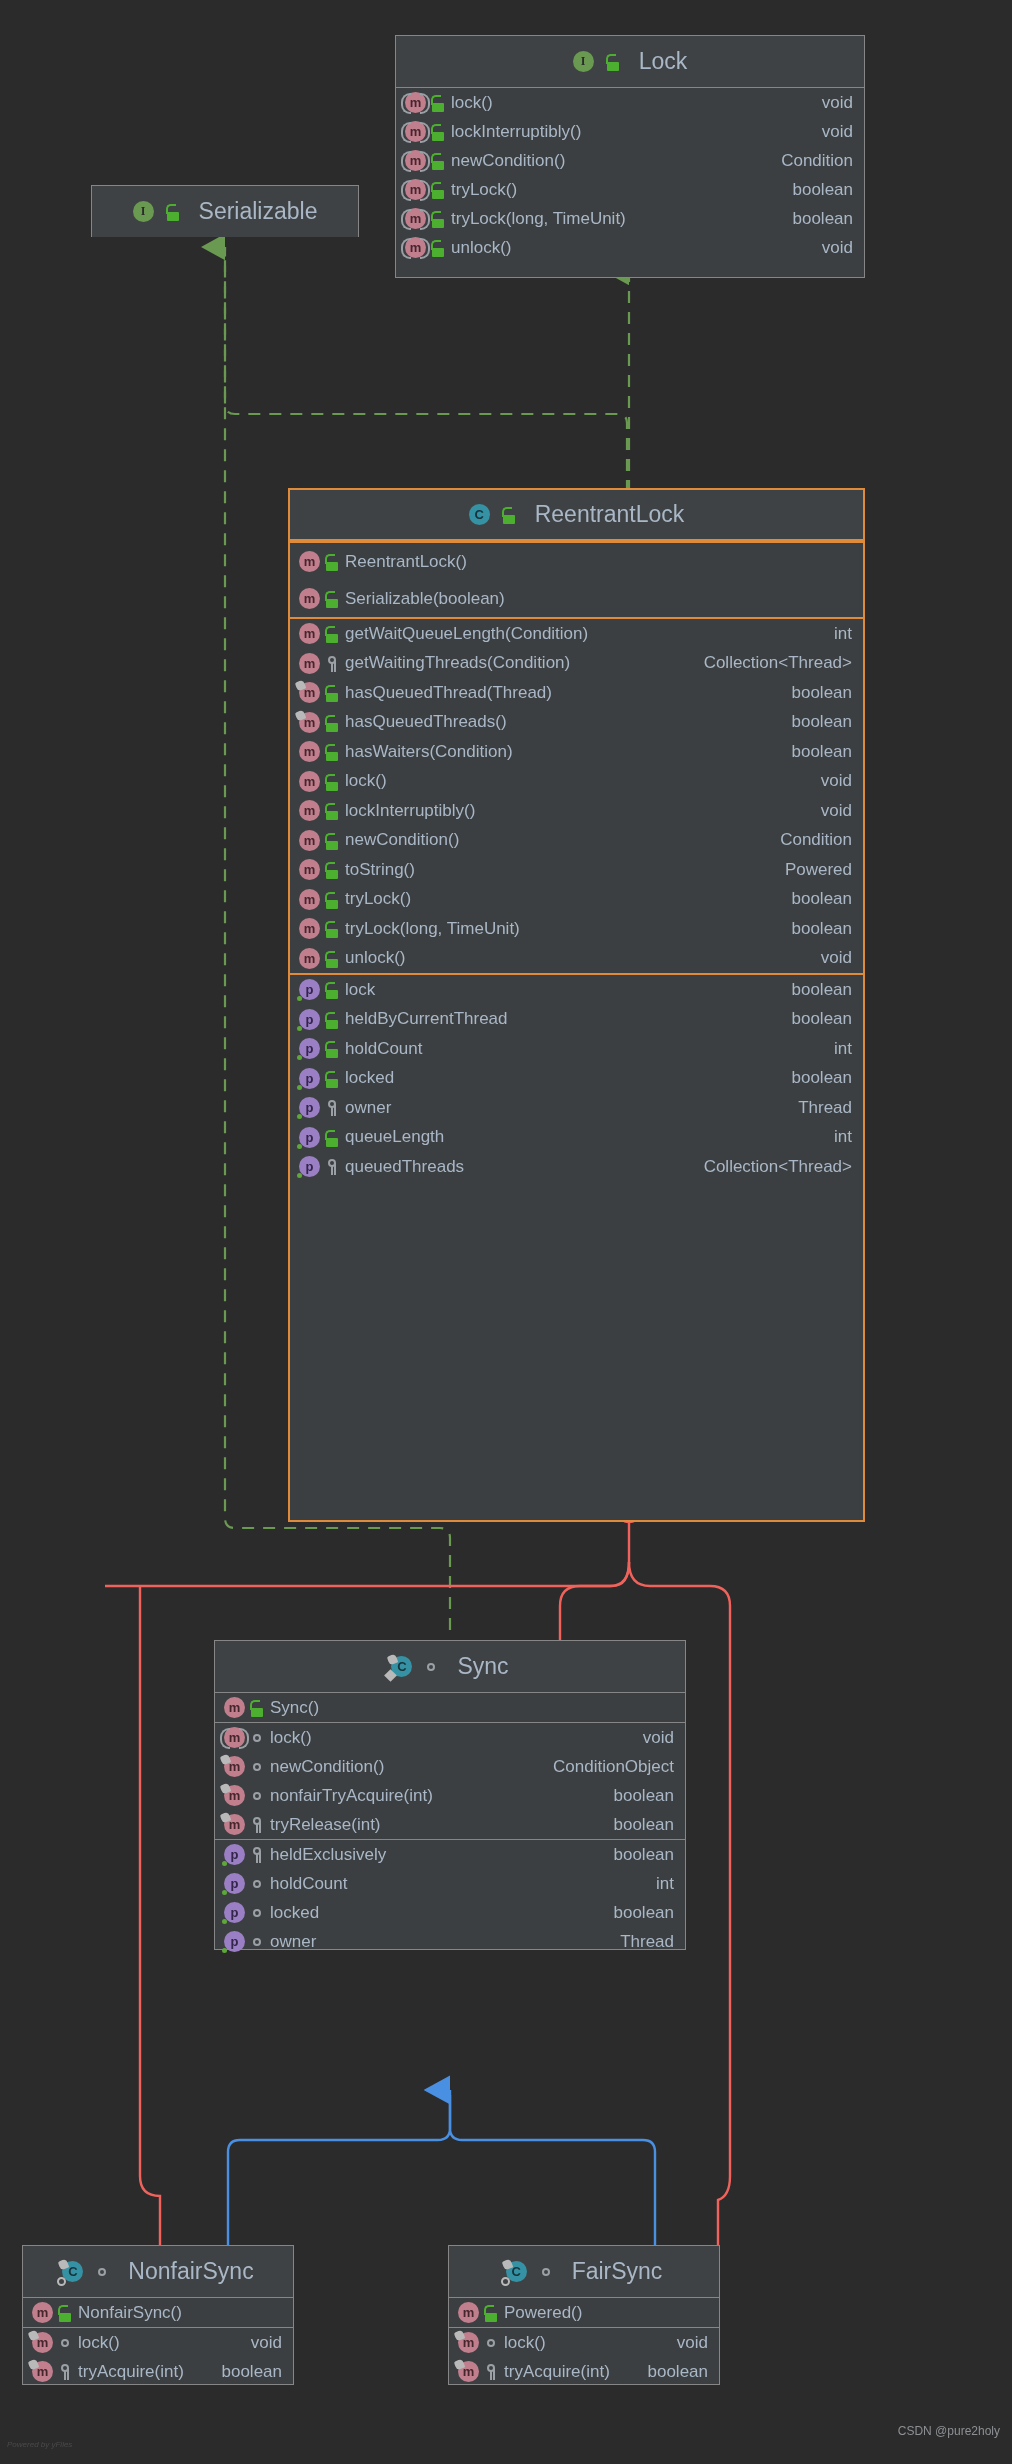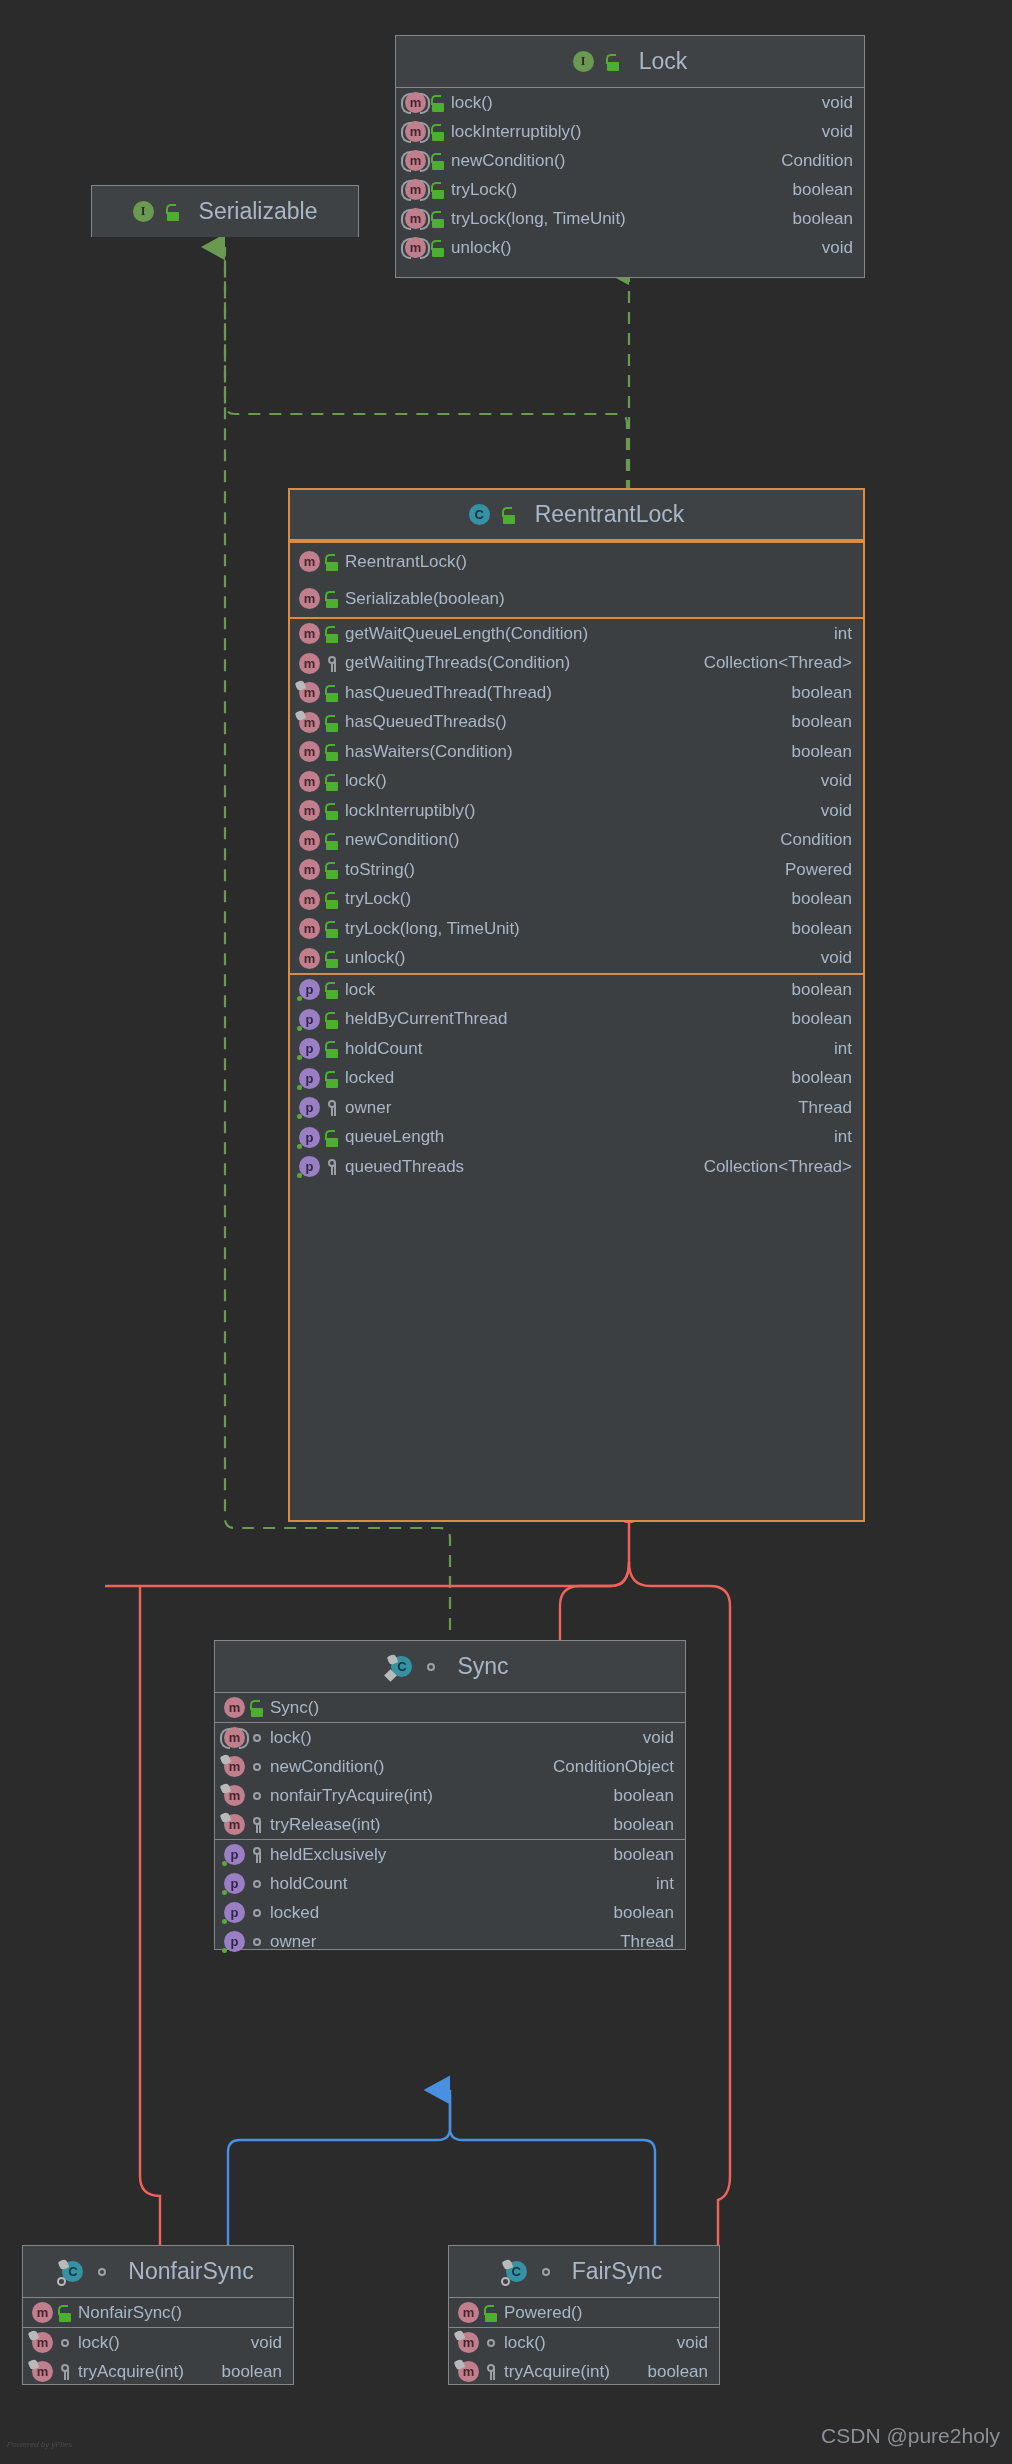--- a/index.html
+++ b/index.html
@@ -97,21 +97,21 @@
   .v-prot::before{content:"";position:absolute;left:4px;top:2px;width:8px;height:8px;
     border:2px solid #9aa0a6;border-radius:50%;box-sizing:border-box;}
   .v-prot::after{content:"";position:absolute;left:7px;top:9px;width:2px;height:9px;background:#9aa0a6;
     box-shadow:3px -3px 0 0 #9aa0a6, 3px 0px 0 0 #9aa0a6;}
   
   .v-pkg::before{content:"";position:absolute;left:4px;top:6px;width:8px;height:8px;
     border:2px solid #9aa0a6;border-radius:50%;box-sizing:border-box;}
 
   .title .tname{margin-left:6px;}
 
-  .wm{position:absolute;color:#8d9094;font-size:21px;}
+  .wm{position:absolute;color:#8d9094;font-size:12px;}
   .wm-left{left:7px;top:2440px;font-size:8px;color:#4a4a4a;font-style:italic;}
   .wm-right{right:12px;top:2424px;}
 </style>
 </head>
 <body>
 
 <div id="canvas">
 
   <svg class="edges" viewBox="0 0 1012 2464">
     <defs>

